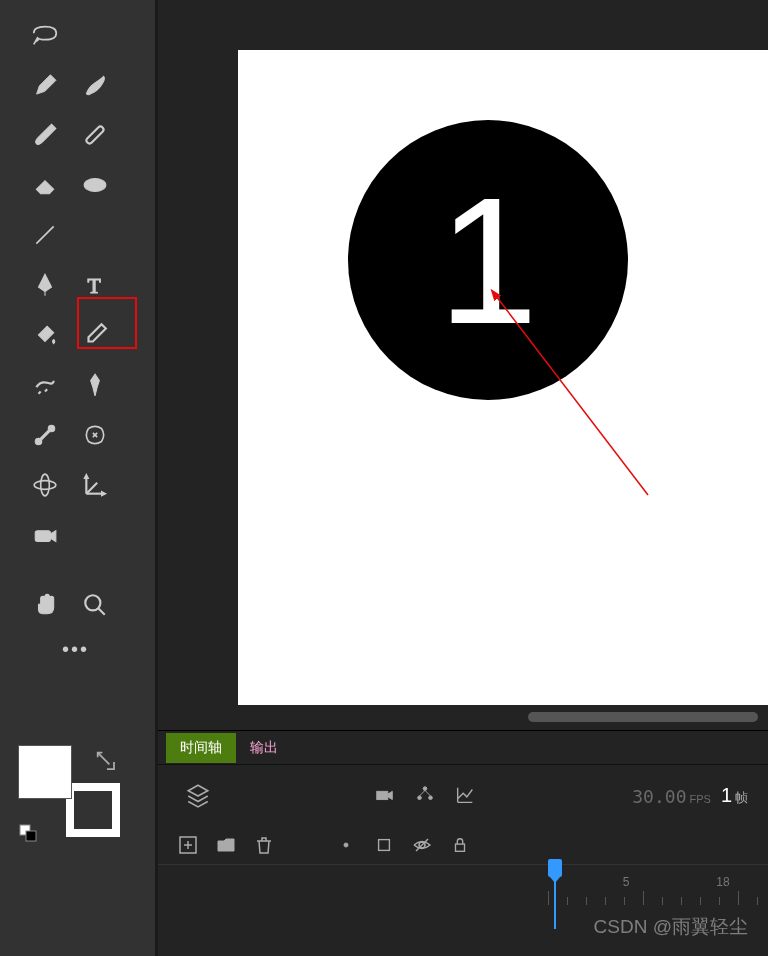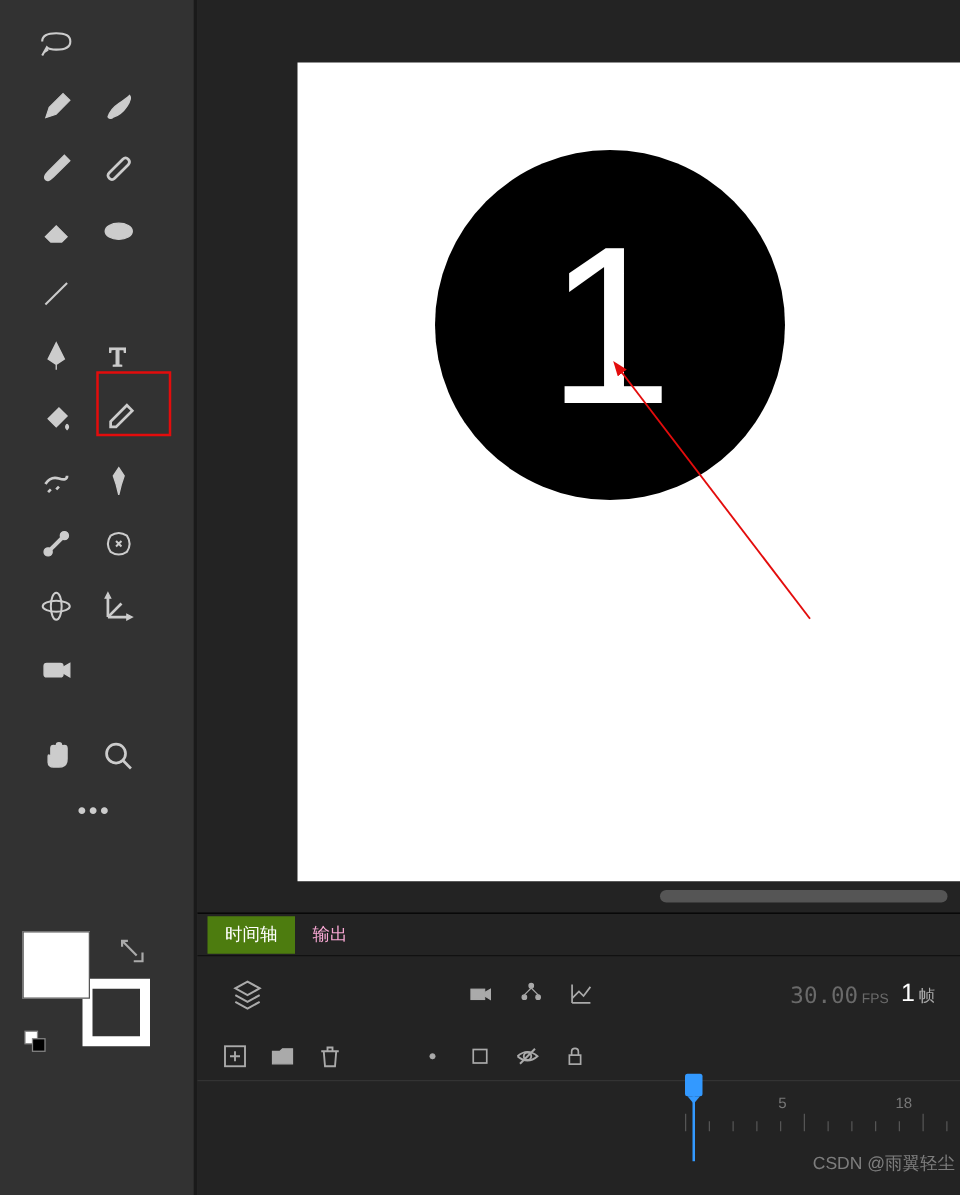--- a/index.html
+++ b/index.html
@@ -221,23 +221,23 @@
       width: 10px; height: 20px;
       background: #5ee8e8;
     }
     .keyframe-dot {
       position: absolute; left: 387px; top: 10px;
       width: 10px; height: 10px; background: #3874b3;
       border: 1px solid #111; border-radius: 50%;
     }
     .watermark {
       position: absolute;
-      right: 4px; bottom: 16px;
+      right: 20px; bottom: 16px;
       color: rgba(200,200,200,0.55);
-      font-size: 14px;
+      font-size: 19px;
       pointer-events: none;
     }
     .vdiv {
       position: absolute;
       left: 155px; top: 0;
       width: 3px; height: 956px;
       background: #1a1a1a;
     }
   </style>
 </head>

